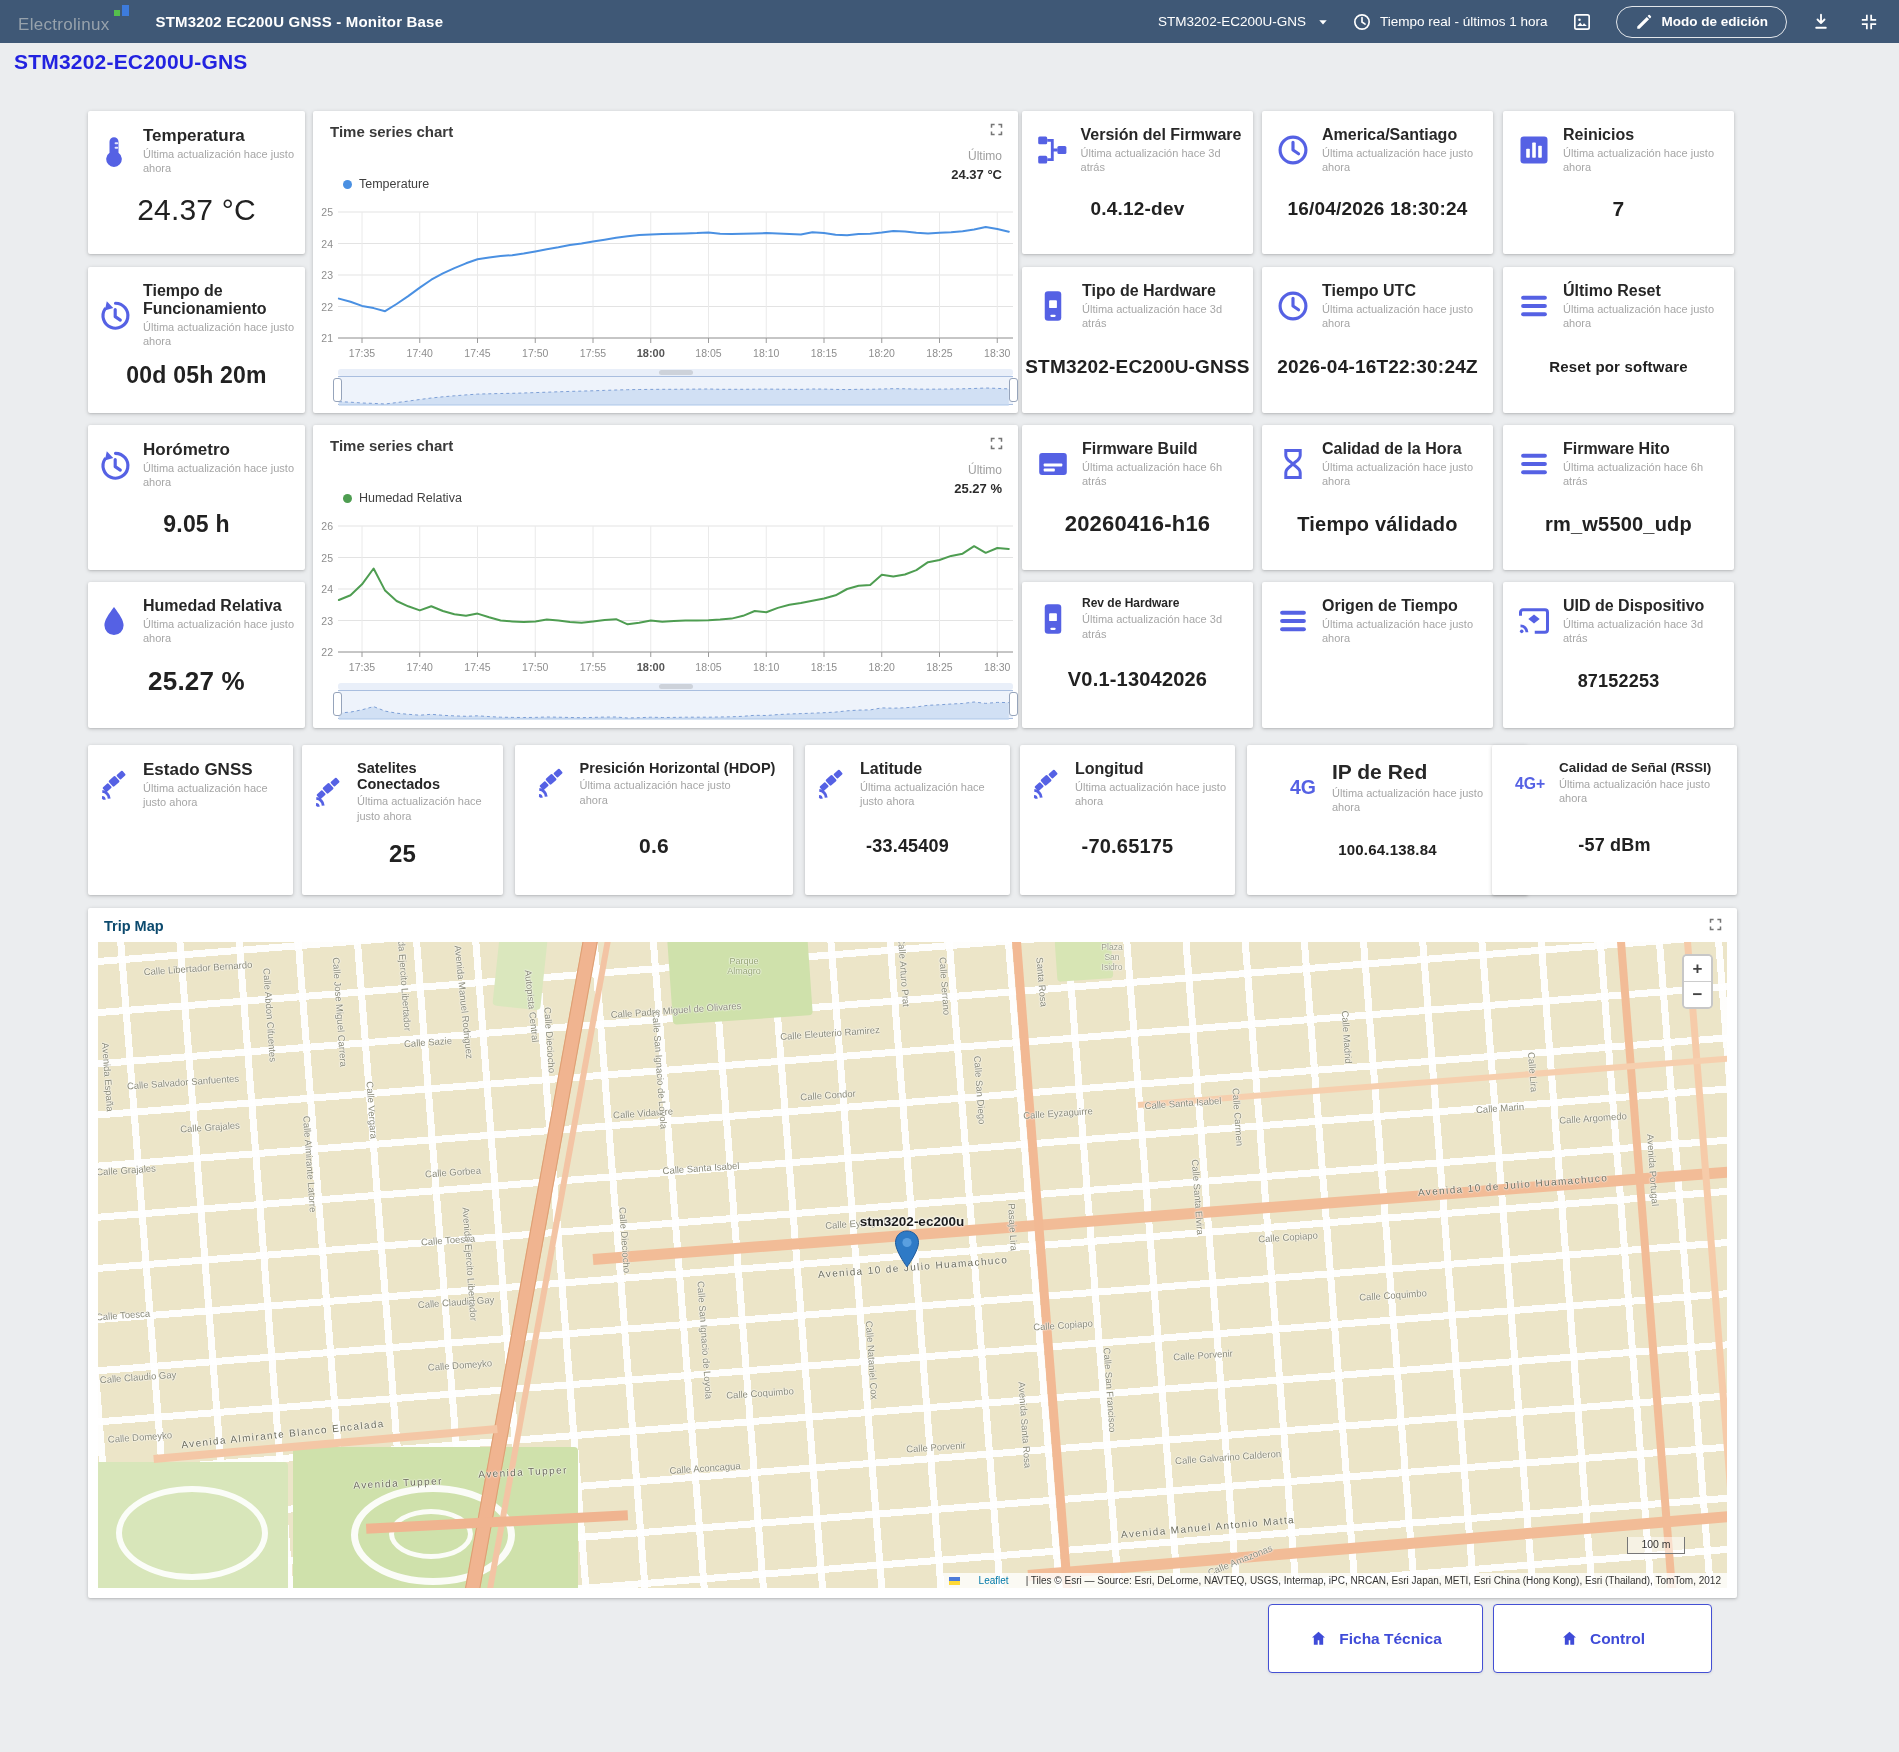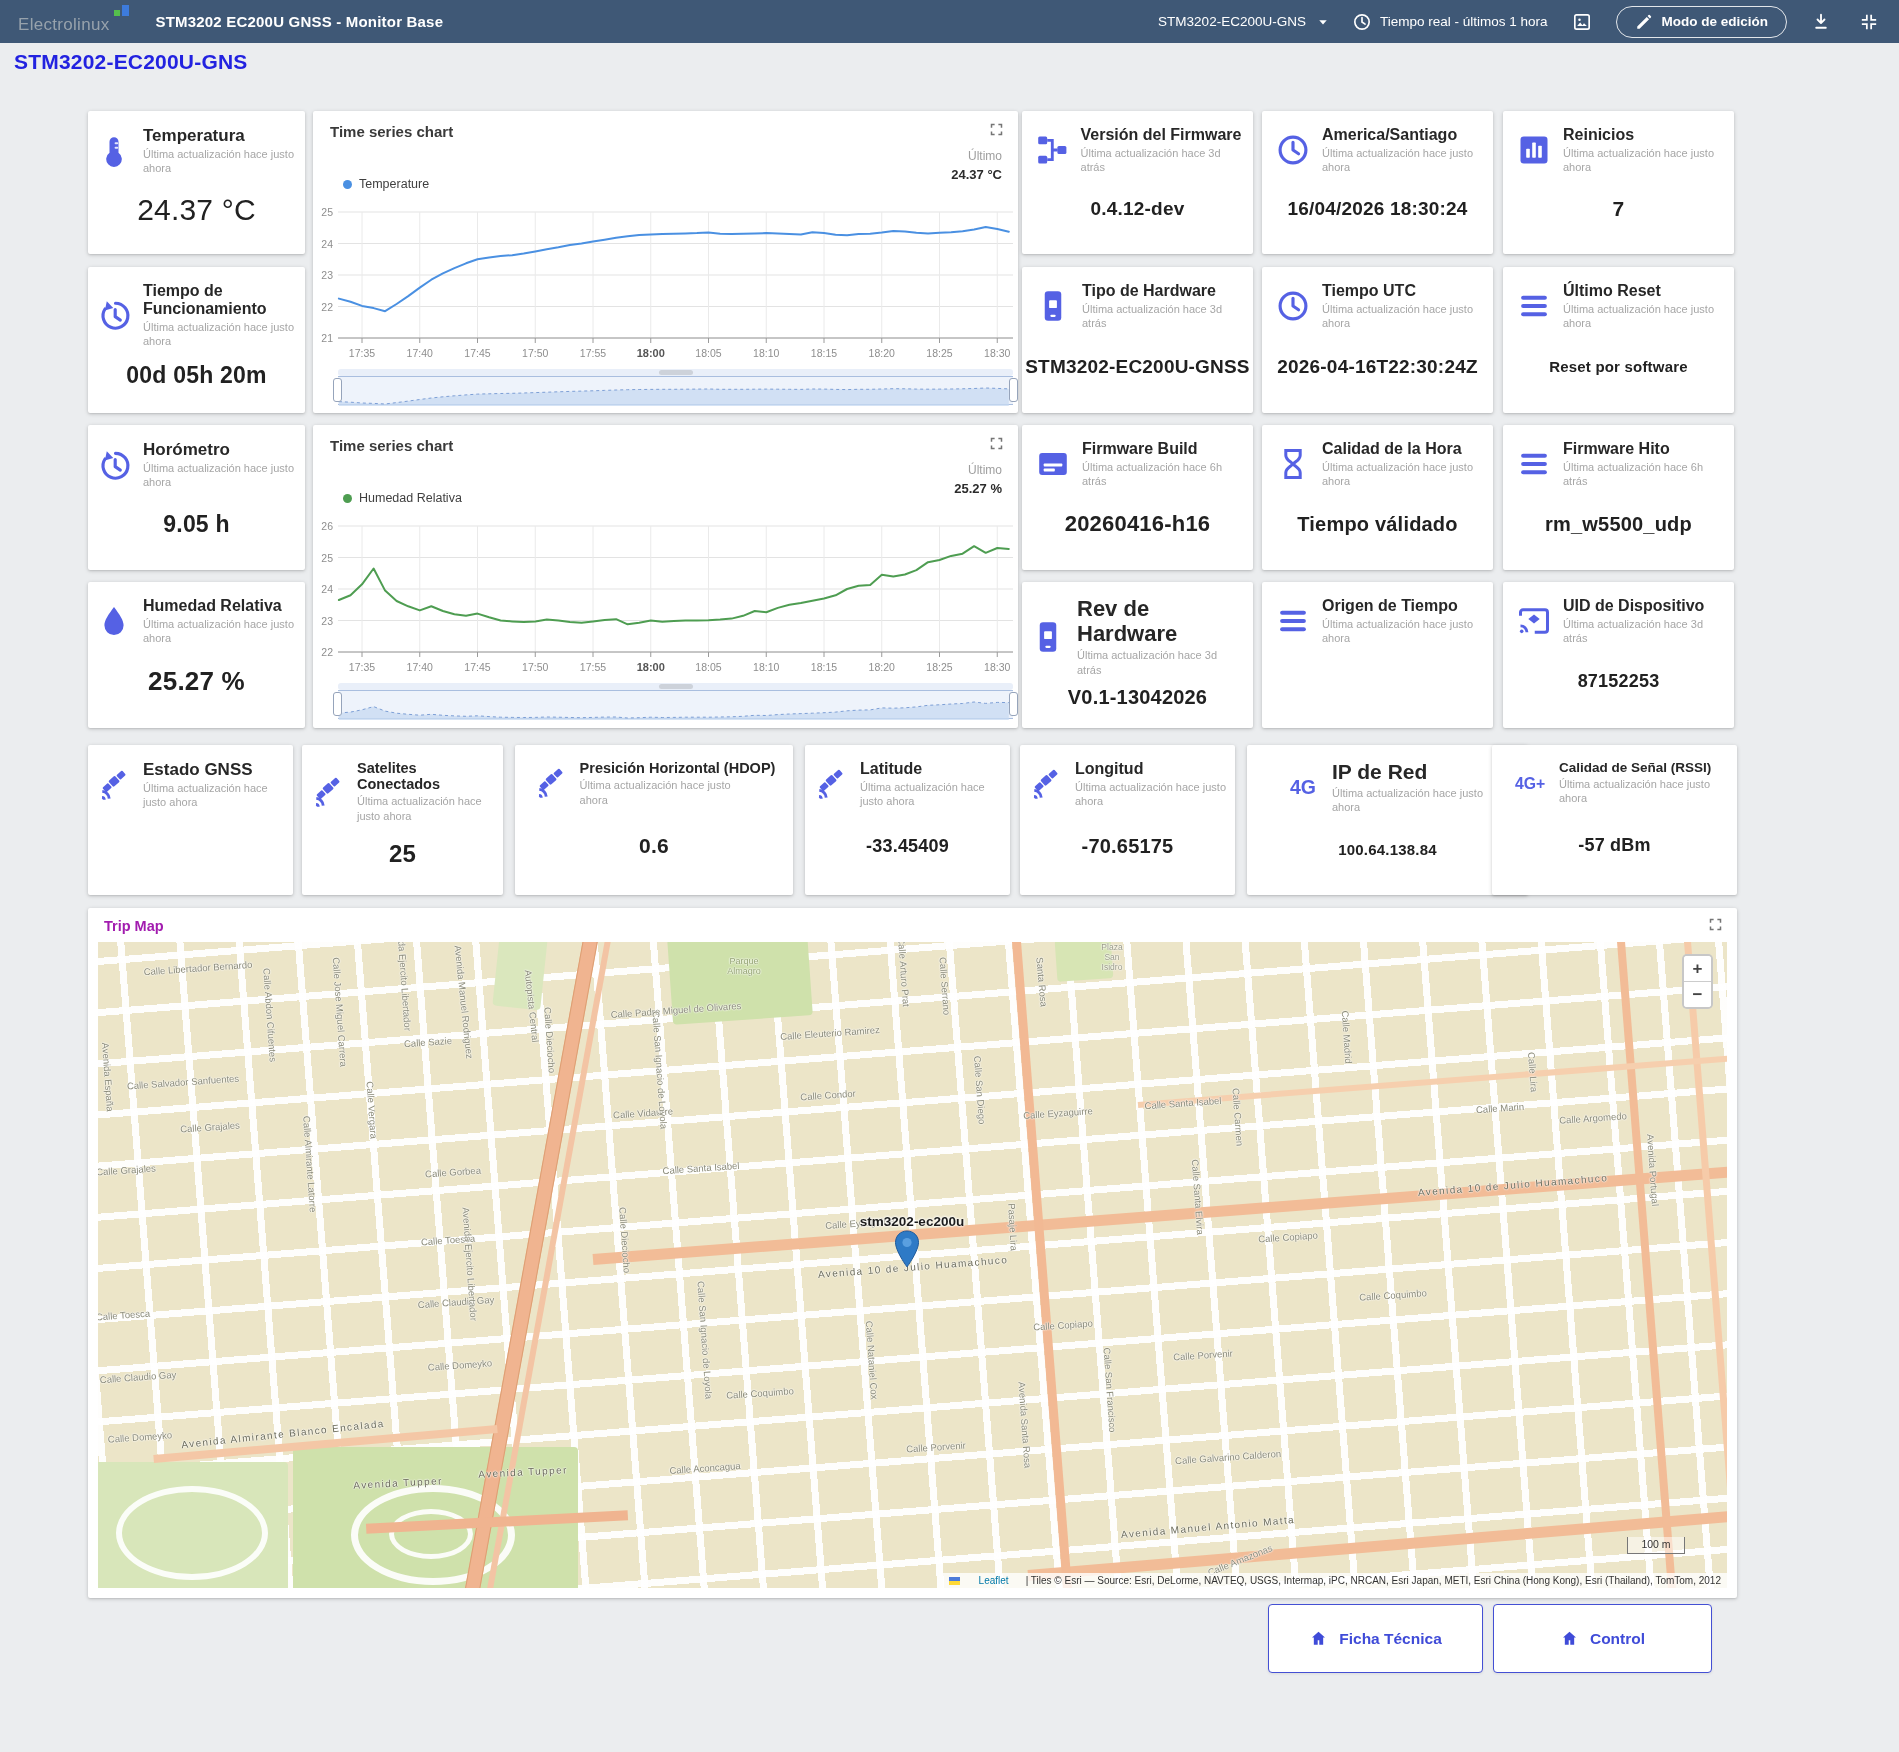--- a/index.html
+++ b/index.html
@@ -49,21 +49,21 @@
   .c-legend .dot{width:9px;height:9px;border-radius:50%;display:block;}
   .ylab{position:absolute;font-size:10.5px;color:#8e8e8e;width:20px;text-align:right;}
   .xlab{position:absolute;font-size:10.5px;color:#8e8e8e;transform:translateX(-50%);white-space:nowrap;}
   .xlab.bold{font-weight:bold;color:#555;font-size:11px;}
   .nscroll{position:absolute;height:7px;background:#e9eff9;border-radius:3px;}
   .npill{position:absolute;width:34px;height:5px;border-radius:2.5px;background:#cdd2da;left:50%;top:1px;transform:translateX(-50%);}
   .nav-area{position:absolute;background:#eef3fb;border-top:1px solid #a9bedf;border-bottom:1px solid #a9bedf;box-sizing:border-box;}
   .nhandle{position:absolute;width:9px;height:24px;background:#fff;border:1px solid #96a4bb;border-radius:3px;box-sizing:border-box;cursor:ew-resize;}
 
   
-  .map-title{position:absolute;left:16px;top:10px;font-size:14.5px;font-weight:bold;color:#a21caf;}
+  .map-title{position:absolute;left:16px;top:10px;font-size:14.5px;font-weight:bold;color:#0c4a6e;}
   .map-content{position:absolute;left:10px;right:10px;top:34px;bottom:10px;overflow:hidden;background:#f3ecd7;cursor:grab;}
   .map-grid{position:absolute;left:-130px;top:-130px;right:-130px;bottom:-130px;transform:rotate(-4.5deg);
     background-color:#ece5c8;
     background-image:
       repeating-linear-gradient(90deg, rgba(255,255,255,.95) 0 7px, transparent 7px 59px),
       repeating-linear-gradient(0deg, rgba(255,255,255,.95) 0 7px, transparent 7px 51px);}
   .park{position:absolute;background:#cfe1ab;border-radius:4px;}
   .ring{position:absolute;border:7px solid rgba(255,255,255,.9);border-radius:50%;}
   .road{position:absolute;background:#f0b490;}
   .slabel{position:absolute;font-size:9.5px;color:#8a8a78;white-space:nowrap;
@@ -381,21 +381,21 @@
       <div class="card stat" style="left: 1022px; top: 582px; width: 231px; height: 146px;">
         <div class="stat-head">
        <span class="s-icon">
             <svg viewBox="0 0 24 24" fill="currentColor">
               <rect x="6.5" y="2.2" width="11" height="19.6" rx="2.2"></rect>
               <rect x="9.4" y="8.2" width="5.2" height="5.2" rx=".6" fill="#fff"></rect>
               <rect x="10.2" y="17.8" width="3.6" height="1.5" rx=".75" fill="#fff"></rect>
             </svg>
           </span>
        <div class="s-titles">
-         <div class="s-title" style="font-size:22px">Rev de Hardware</div>
+         <div class="s-title" style="font-size:12px">Rev de Hardware</div>
          <div class="s-sub">Última actualización hace 3d atrás</div>
        </div>
      </div>
      <div class="s-valwrap">
           <div class="s-value" style="font-size:20px;font-weight:700">V0.1-13042026</div>
         </div>
       </div>
       <div class="card stat" style="left: 1262px; top: 582px; width: 231px; height: 146px;">
         <div class="stat-head">
        <span class="s-icon">

